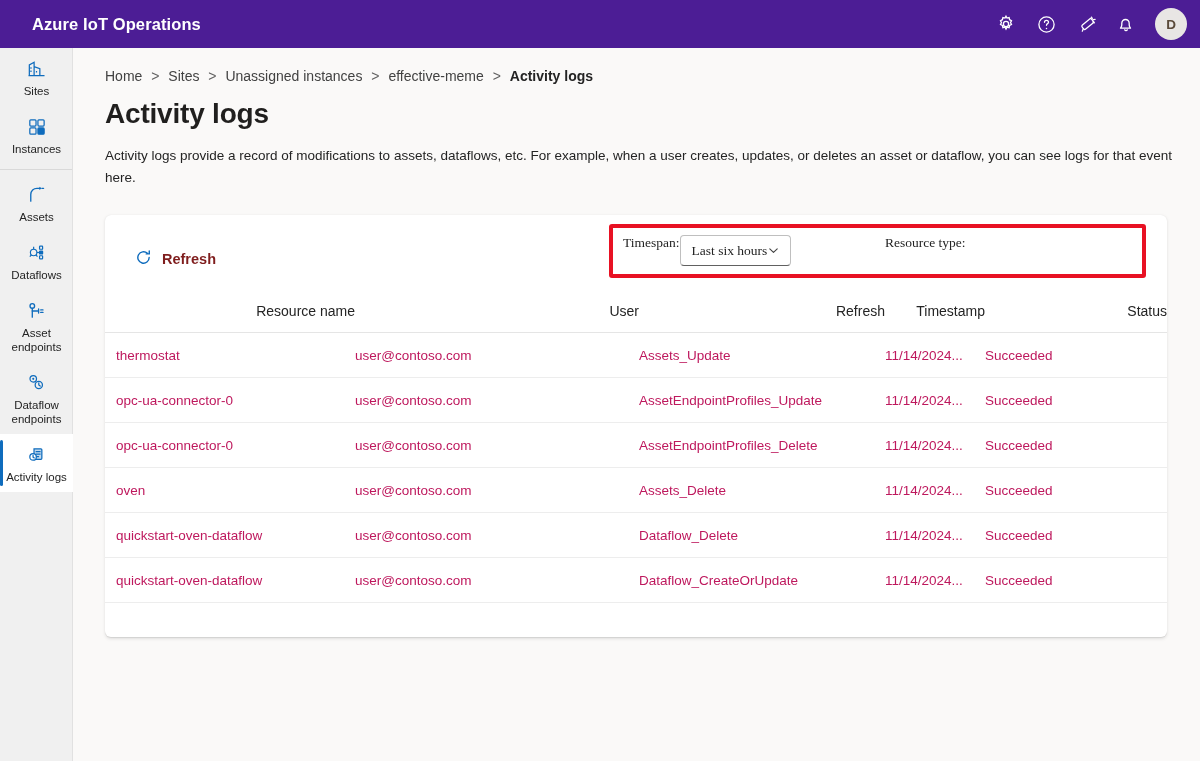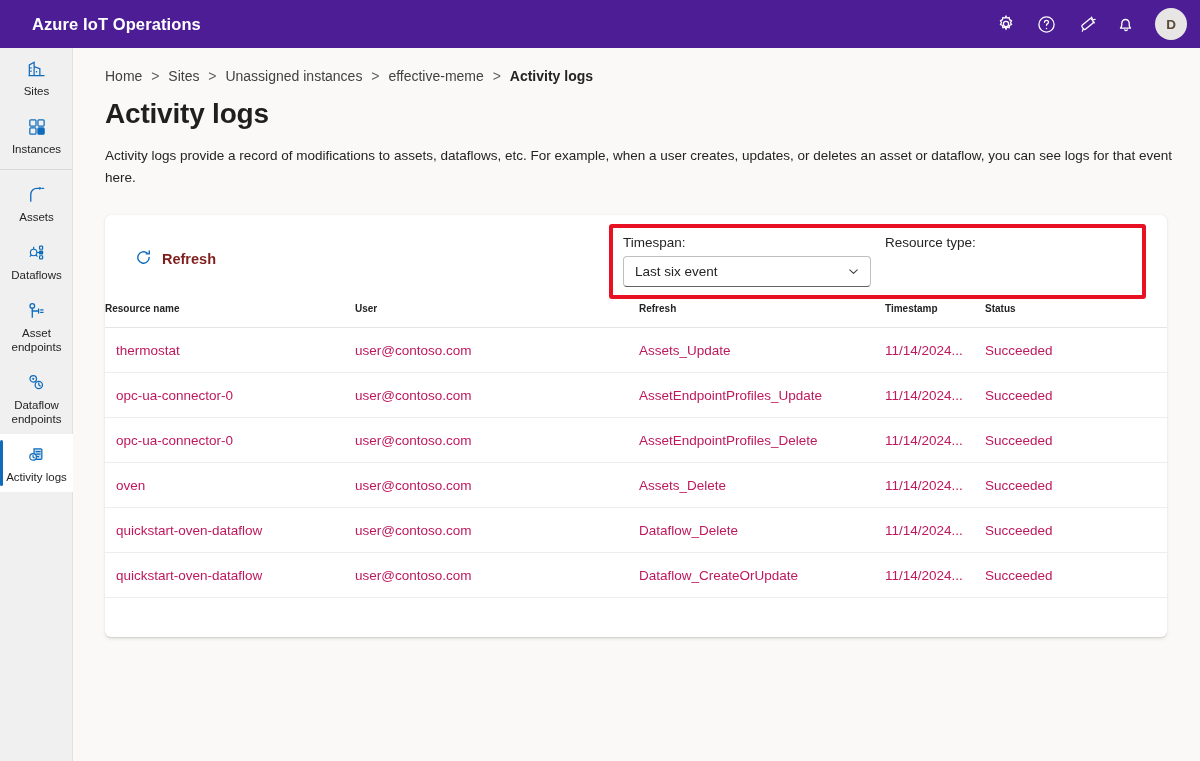--- a/index.html
+++ b/index.html
@@ -132,43 +132,43 @@
     font-size: 14.5px; font-weight: bold; color: #7f1d1d;
   }
 
   .filters {
     position: absolute; left: 504px; top: 9px;
     display: flex; gap: 14px;
     padding: 7px 9px 8px 10px;
     border: 4px solid #e81123;
     border-radius: 3px;
   }
-  .filter-group { display: flex; flex-direction: column; width: 248px; }
+  .filter-group { display: flex; flex-direction: row; width: 248px; font-family: Liberation Serif, serif; }
   .filter-label {
     font-size: 13.5px; color: #242424; margin-bottom: 6px;
   }
   .dropdown {
     height: 31px;
     border: 1px solid #bfbfbf;
     border-bottom-color: #616161;
     border-radius: 4px;
     background: #ffffff;
     display: flex; align-items: center; justify-content: space-between;
     padding: 0 10px 0 11px;
     cursor: pointer;
     font-size: 13.5px; color: #242424;
     font-family: inherit;
   }
   .dropdown .chev { color: #424242; display: flex; }
 
   
   .tbl { width: 100%; border-collapse: collapse; table-layout: fixed; }
   .tbl th {
-    text-align: left;
-    font-size: 10px; font-weight: bold; color: #242424;
+    text-align: right;
+    font-size: 14px; font-weight: normal; color: #242424;
     padding: 0 0 13px 0;
     border-bottom: 1px solid #e5e5e5;
   }
   .tbl td {
     font-size: 13.5px; color: #be185d;
     height: 45px;
     border-bottom: 1px solid #ededed;
     overflow: hidden; white-space: nowrap; text-overflow: ellipsis;
   }
   .c-res  { width: 250px; padding-left: 11px; }
@@ -335,21 +335,21 @@
           </svg>
         </span>
         <span class="rlabel">Refresh</span>
       </button>
 
       <div class="filters">
 
         <div class="filter-group">
           <label class="filter-label">Timespan:</label>
           <div class="dropdown">
-            <span>Last six event</span>
+            <span>Last six hours</span>
             <span class="chev">
               <svg width="13" height="13" viewBox="0 0 14 14" fill="none" stroke="#424242" stroke-width="1.2" stroke-linecap="round" stroke-linejoin="round">
                 <path d="M3 5.3L7 9.1l4-3.8"></path>
               </svg>
             </span>
           </div>
         </div>
 
         <div class="filter-group">
           <label class="filter-label">Resource type:</label>

